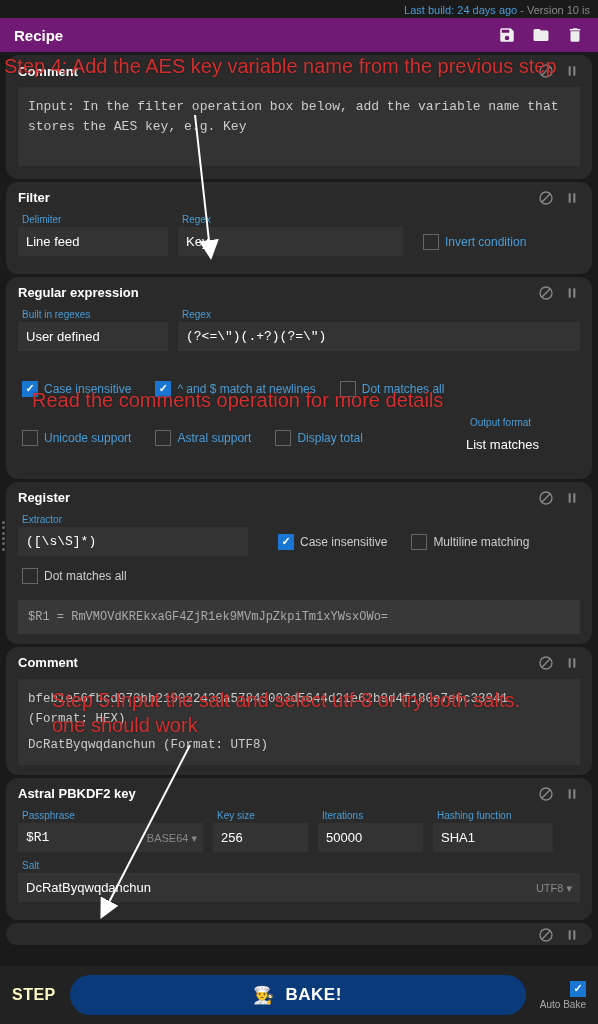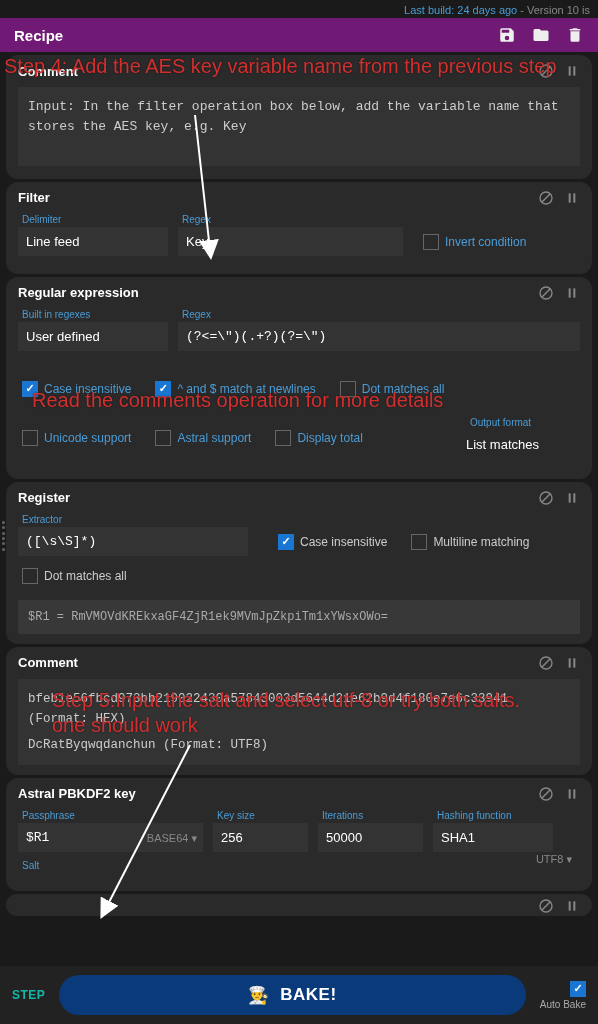--- a/index.html
+++ b/index.html
@@ -25,21 +25,21 @@
 .checkbox-wrap { display: flex; align-items: center; gap: 6px; cursor: pointer; }
 .cb { width: 16px; height: 16px; border: 1px solid #666; display: inline-flex; align-items: center; justify-content: center; background: #2a2a2a; }
 .cb.checked { background: #1976d2; border-color: #1976d2; }
 .cb.checked::after { content: "✓"; color: #fff; font-size: 11px; font-weight: bold; }
 .cb-label { color: #4a9cd6; font-size: 12px; }
 .check-grid { display: flex; flex-wrap: wrap; gap: 14px 24px; padding: 10px 4px; }
 .suffix { color: #888; font-size: 11px; margin-left: 4px; }
 .register-val { background: #383838; padding: 10px; font-family: 'Courier New', monospace; font-size: 12px; color: #aaa; margin-top: 6px; }
 .comment-body { background: #333; padding: 10px; font-family: 'Courier New', monospace; font-size: 12.5px; color: #ccc; line-height: 1.6; }
 .bottom-bar { position: absolute; bottom: 0; left: 0; right: 0; height: 58px; background: #222; display: flex; align-items: center; padding: 0 12px; gap: 14px; }
-.step-btn { color: #14b8a6; font-weight: bold; font-size: 12px; cursor: pointer; letter-spacing: 0.5px; }
+.step-btn { color: #fef9c3; font-weight: bold; font-size: 16px; cursor: pointer; letter-spacing: 0.5px; }
 .bake-btn { flex: 1; background: #0b3a7a; color: #fff; border: none; border-radius: 24px; height: 40px; font-size: 17px; font-weight: bold; display: flex; align-items: center; justify-content: center; gap: 10px; cursor: pointer; letter-spacing: 0.5px; }
 .auto-bake { display: flex; flex-direction: column; align-items: flex-end; gap: 2px; cursor: pointer; }
 .auto-bake-label { color: #aaa; font-size: 10px; }
 .annotation { position: absolute; color: #d32f2f; font-size: 20px; font-weight: 400; pointer-events: none; line-height: 1.25; text-shadow: 0 0 2px rgba(0,0,0,0.5); }
 .arrow-svg { position: absolute; pointer-events: none; }
 .drag-handle { position: absolute; left: 0; top: 516px; width: 8px; height: 40px; display: flex; flex-direction: column; justify-content: space-around; padding: 4px 2px; }
 .drag-handle span { width: 3px; height: 3px; background: #666; border-radius: 50%; }
 .w-flex { flex: 1; }
 .static-field .field-input { background: transparent; padding-left: 0; }
 </style>
@@ -269,20 +269,21 @@
         <input class="field-input" value="50000" style="">
       </div>
       <div class="field" style="width:120px">
         <span class="field-label">Hashing function</span>
         <input class="field-input" value="SHA1" style="">
       </div>
     </div>
     <div class="row">
       <div class="field w-flex" style="position:relative">
         <span class="field-label">Salt</span>
+        <input class="field-input" value="DcRatByqwqdanchun" style="">
         <span class="suffix" style="position:absolute;right:8px;bottom:7px"><span>UTF8</span> ▾</span>
       </div>
     </div>
   </div>
 </div>
 
 <div class="op" style="height:22px;overflow:hidden">
   <div class="op-header" style="padding:4px 12px">
     <span class="op-title"></span>
     <div class="op-ctrl">

